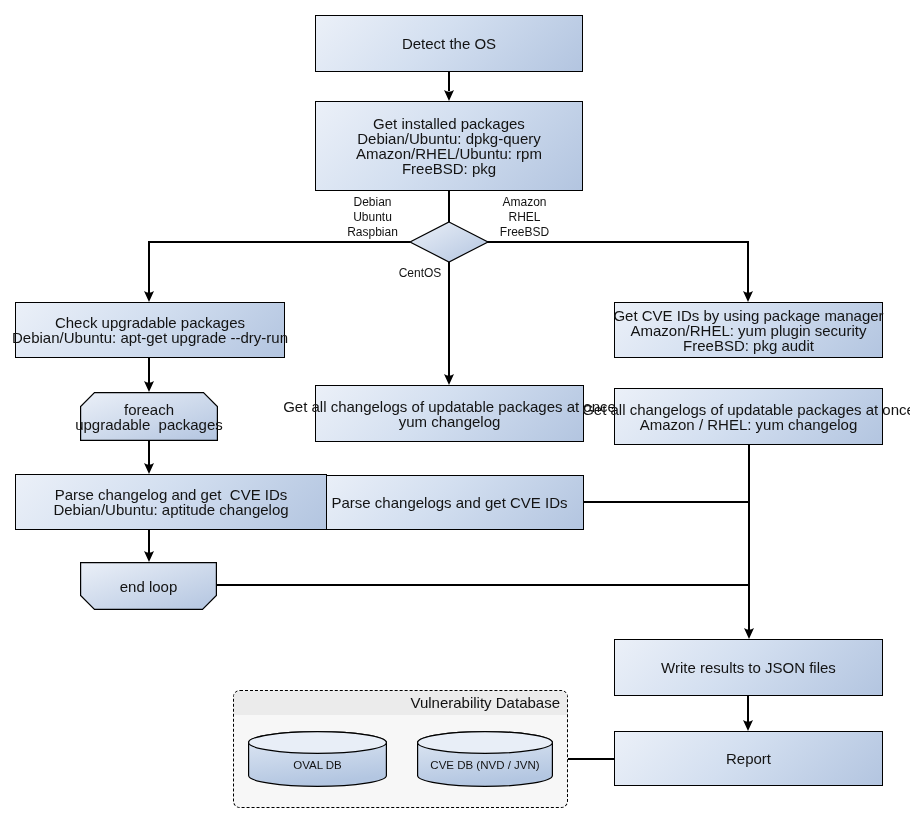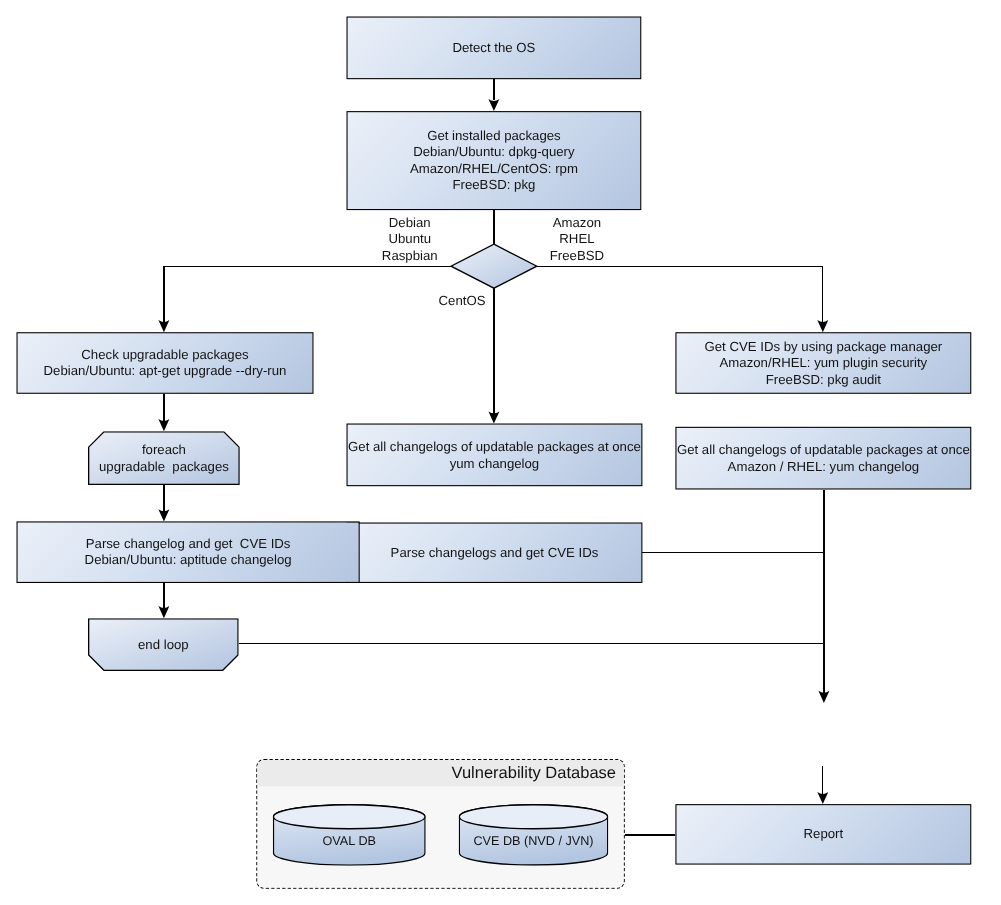--- a/index.html
+++ b/index.html
@@ -10,21 +10,21 @@
   }
   #connectors{position:absolute;left:0;top:0;width:910px;height:823px;}
   .node{
     position:absolute;display:flex;align-items:center;justify-content:center;
     border:1px solid #000;
     background:linear-gradient(135deg,#ebf0f8 0%,#d3dff0 45%,#b3c5e0 100%);
     box-sizing:border-box;
   }
   .lbl{
     white-space:pre;text-align:center;flex:0 0 auto;
-    font-size:12px;line-height:15px;color:#131313;
+    font-size:15px;line-height:15px;color:#131313;
   }
   .shape-node{
     position:absolute;display:flex;align-items:center;justify-content:center;
     background:transparent;border:none;
   }
   .shape-node svg{position:absolute;left:0;top:0;}
   .shape-node .lbl{position:relative;z-index:2;}
   .edge-label{
     position:absolute;text-align:center;font-size:12px;line-height:15px;
     white-space:pre;color:#131313;
@@ -103,21 +103,21 @@
     <polygon points="449,222 488,242 449,262 410,242" fill="url(#gDiamond)" stroke="#000" stroke-width="1.2"></polygon>
   </svg>
 
   <div class="node" style="left:315px;top:15px;width:268px;height:57px">
     <span class="lbl">Detect the OS</span>
   </div>
 
   <div class="node" style="left:315px;top:101px;width:268px;height:90px">
     <span class="lbl">Get installed packages
 Debian/Ubuntu: dpkg-query
-Amazon/RHEL/CentOS: rpm
+Amazon/RHEL/Ubuntu: rpm
 FreeBSD: pkg</span>
   </div>
 
   <div class="node" style="left:15px;top:302px;width:270px;height:56px">
     <span class="lbl">Check upgradable packages
 Debian/Ubuntu: apt-get upgrade --dry-run</span>
   </div>
 
   <div class="node" style="left:315px;top:385px;width:269px;height:57px">
     <span class="lbl">Get all changelogs of updatable packages at once
@@ -137,20 +137,23 @@
     <span class="lbl">Get CVE IDs by using package manager
 Amazon/RHEL: yum plugin security
 FreeBSD: pkg audit</span>
   </div>
 
   <div class="node" style="left:614px;top:388px;width:269px;height:57px">
     <span class="lbl">Get all changelogs of updatable packages at once
 Amazon / RHEL: yum changelog</span>
   </div>
 
+  <div class="node" style="left:614px;top:639px;width:269px;height:57px">
+    <span class="lbl">Write results to JSON files</span>
+  </div>
 
   <div class="node" style="left:614px;top:731px;width:269px;height:55px">
     <span class="lbl">Report</span>
   </div>
 
   <div class="shape-node" style="left:80px;top:392px;width:138px;height:49px">
     <svg width="138" height="49" viewBox="0 0 138 49">
       <defs>
         <linearGradient id="gF" x1="0" y1="0" x2="1" y2="1">
           <stop offset="0" stop-color="#ebf0f8"></stop>

